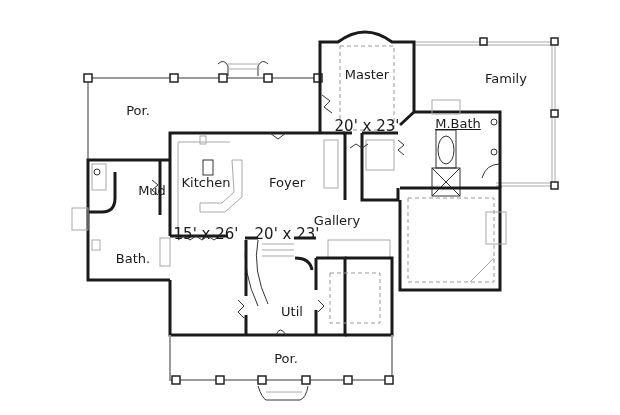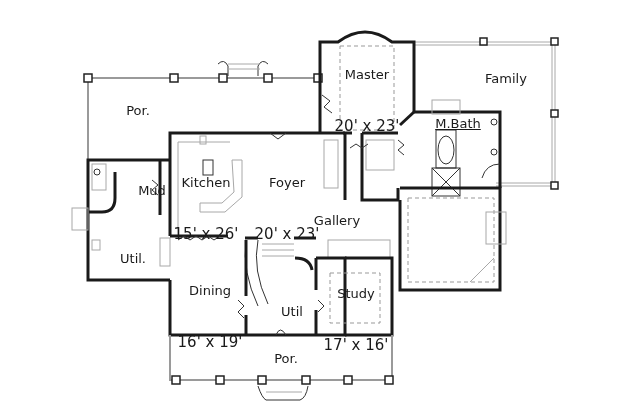--- a/index.html
+++ b/index.html
@@ -166,29 +166,21 @@
   <span class="dim">15' x 26'</span>
 </div>
 <div class="label" style="left:287px;top:176px;">
   <span class="name">Foyer</span>
   <span class="dim">20' x 23'</span>
 </div>
 <div class="label" style="left:337px;top:214px;">
   <span class="name">Gallery</span>
 </div>
 <div class="label" style="left:133px;top:252px;">
-  <span class="name">Util.</span>
-</div>
-<div class="label" style="left:210px;top:284px;">
-  <span class="name">Dining</span>
-  <span class="dim">16' x 19'</span>
+  <span class="name">Bath.</span>
 </div>
 <div class="label" style="left:292px;top:305px;">
   <span class="name">Util</span>
-</div>
-<div class="label" style="left:356px;top:287px;">
-  <span class="name">Study</span>
-  <span class="dim">17' x 16'</span>
 </div>
 <div class="label" style="left:286px;top:352px;">
   <span class="name">Por.</span>
 </div>
 </div>
 
 </body></html>

